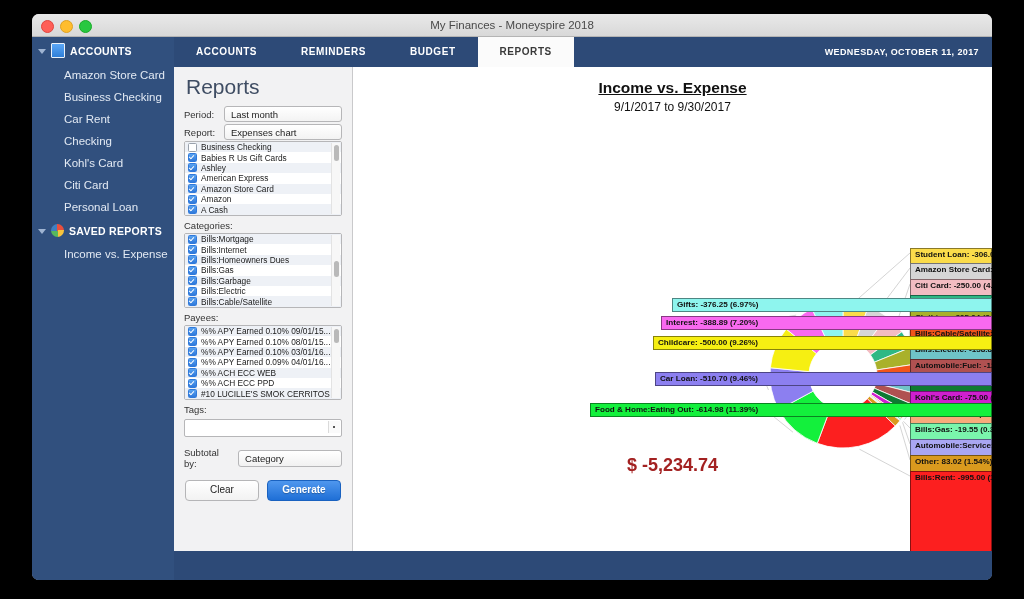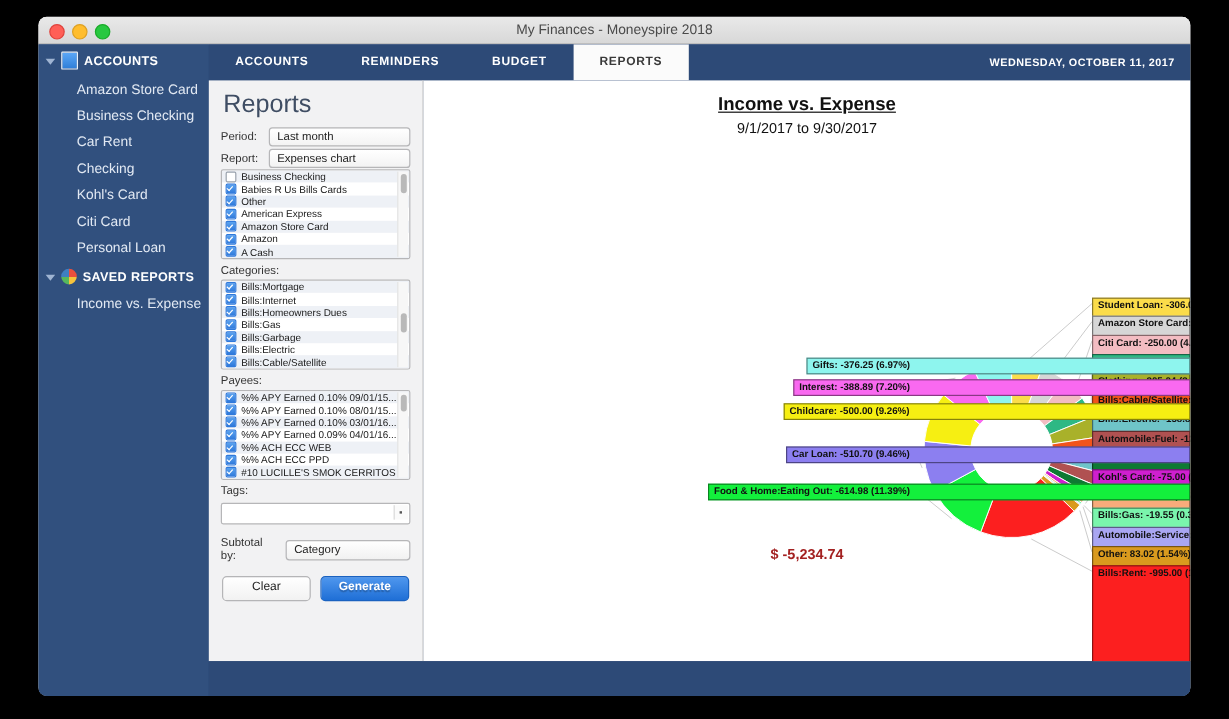--- a/index.html
+++ b/index.html
@@ -91,21 +91,21 @@
   .btn-clear{background:linear-gradient(#ffffff,#f2f2f2);border:1px solid #b5b5b7;color:#222;}
   .btn-gen{background:linear-gradient(#4f97ee,#1f6fd6);border:1px solid #1a62c0;color:#fff;
            font-weight:600;text-shadow:0 1px 1px rgba(0,0,0,.25);}
 
   
   .chartpane{position:absolute;left:179px;top:0;right:0;height:484px;background:#ffffff;
              overflow:hidden;}
   .ch-title{position:absolute;left:0;top:12px;width:100%;text-align:center;font-size:15.5px;
             font-weight:bold;color:#111;text-decoration:underline;}
   .ch-sub{position:absolute;left:0;top:33px;width:100%;text-align:center;font-size:12px;color:#111;}
-  .ch-total{position:absolute;left:0;top:388px;width:100%;text-align:center;font-size:12px;
+  .ch-total{position:absolute;left:0;top:388px;width:100%;text-align:center;font-size:18px;
             font-weight:bold;color:#a32121;}
   #leaders{position:absolute;left:0;top:0;}
   #donut{position:absolute;left:0;top:0;}
 
   .lbl{position:absolute;font-size:8.1px;font-weight:bold;color:#111;white-space:nowrap;
        padding:1px 4px 1px 4px;border:1px solid rgba(0,0,0,.45);line-height:10px;}
   .lbl.right{left:0;}
   .lbl.left{right:0;}
 
   
@@ -176,25 +176,25 @@
             <div class="select">Expenses chart</div>
           </div>
 
           <div class="listbox" id="accounts-list" style="height: 73px;">
                 <div class="lrow alt">
                   <span class="cb"></span>
                   <span>Business Checking</span>
                 </div>
                 <div class="lrow">
                   <span class="cb on"></span>
-                  <span>Babies R Us Bills Cards</span>
-                </div>
-                <div class="lrow alt">
-                  <span class="cb on"></span>
-                  <span>Other</span>
+                  <span>Babies R Us Gift Cards</span>
+                </div>
+                <div class="lrow alt">
+                  <span class="cb on"></span>
+                  <span>Ashley</span>
                 </div>
                 <div class="lrow">
                   <span class="cb on"></span>
                   <span>American Express</span>
                 </div>
                 <div class="lrow alt">
                   <span class="cb on"></span>
                   <span>Amazon Store Card</span>
                 </div>
                 <div class="lrow">

